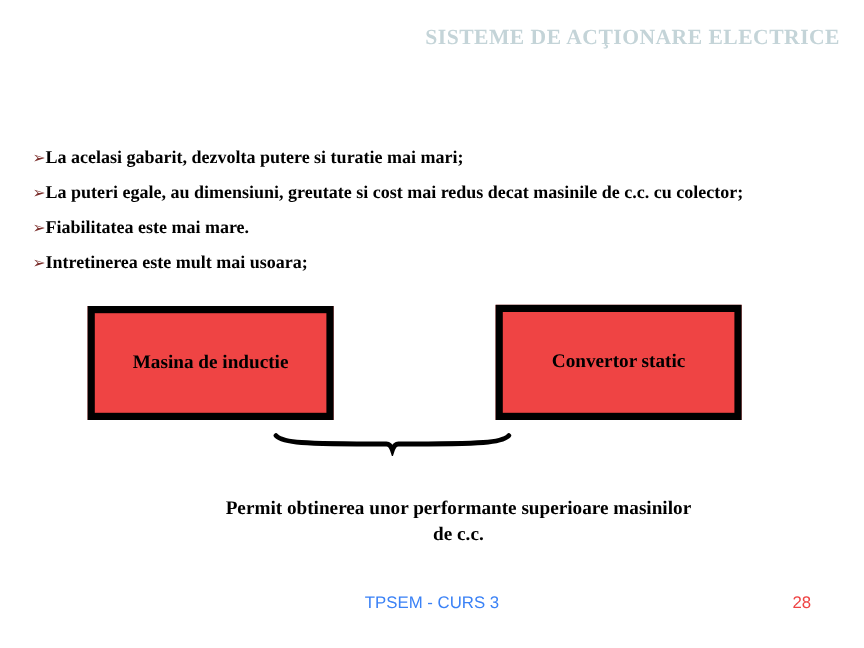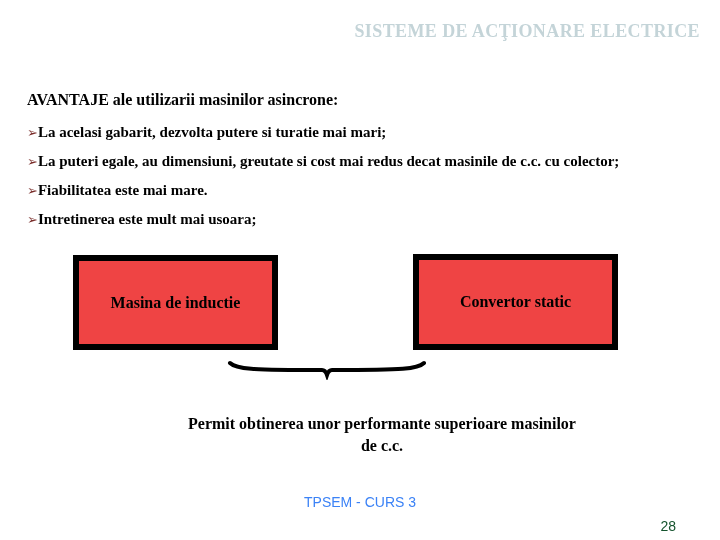--- a/index.html
+++ b/index.html
@@ -91,32 +91,30 @@
     font-family: "Liberation Sans", sans-serif;
     font-size: 14px;
     color: #3b82f6;
     white-space: nowrap;
   }
   .page-number {
     position: absolute;
     right: 44px; top: 494px;
     font-family: "Liberation Sans", sans-serif;
     font-size: 14px;
-    color: #14532d;
-    margin-top: 24px;
+    color: #ef4444;
   }
 </style>
 </head>
 <body>
 
 <div class="slide">
 
   <div class="header-title">SISTEME DE ACŢIONARE ELECTRICE</div>
 
-  <div class="page-title">AVANTAJE ale utilizarii masinilor asincrone:</div>
 
   <div class="bullets">
     <div class="bullet"><span class="marker">➢</span><span>La acelasi gabarit, dezvolta putere si turatie mai mari;</span></div>
     <div class="bullet"><span class="marker">➢</span><span>La puteri egale, au dimensiuni, greutate si cost mai redus decat masinile de c.c. cu colector;</span></div>
     <div class="bullet"><span class="marker">➢</span><span>Fiabilitatea este mai mare.</span></div>
     <div class="bullet"><span class="marker">➢</span><span>Intretinerea este mult mai usoara;</span></div>
   </div>
 
   <div class="box box-left">
     <span>Masina de inductie</span>

